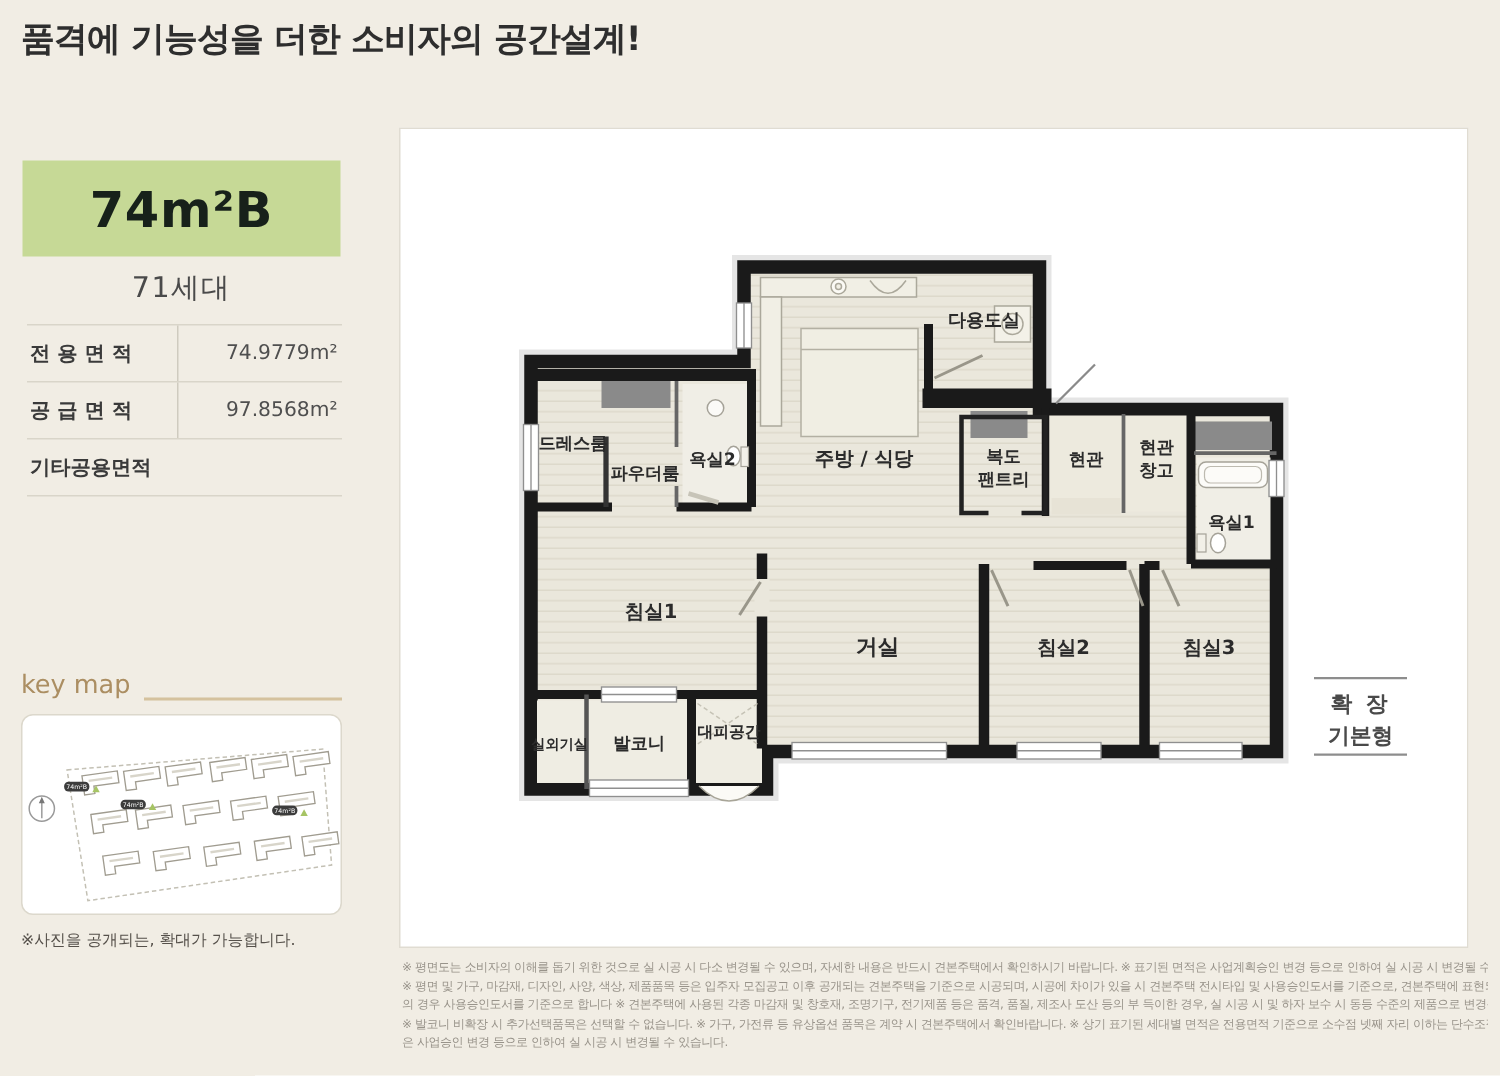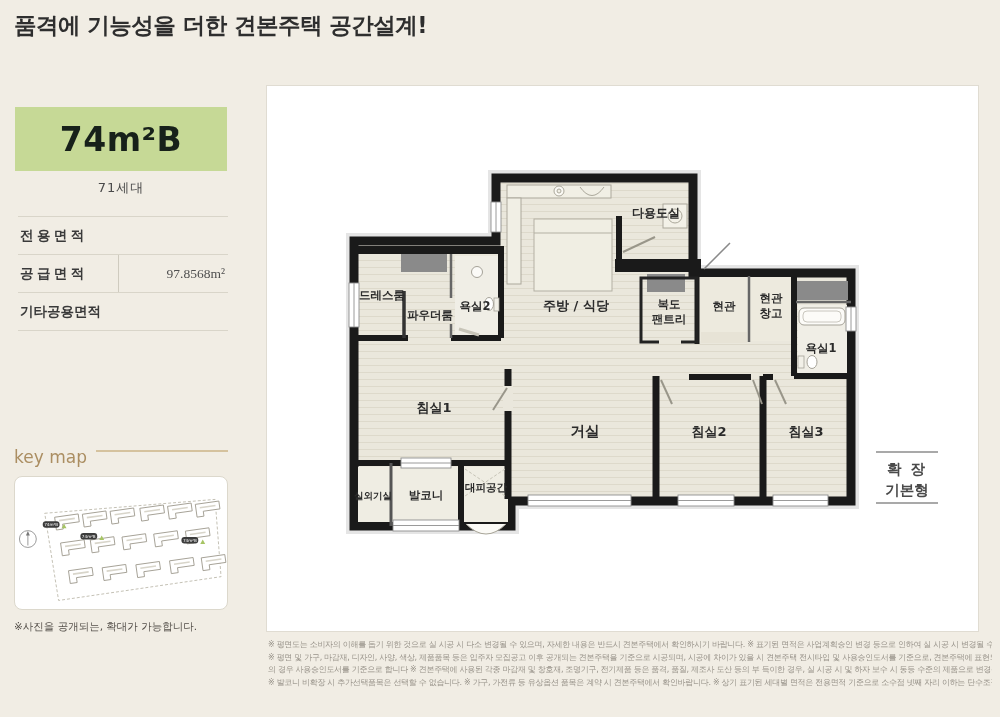--- a/index.html
+++ b/index.html
@@ -7,53 +7,54 @@
     position:relative;width:1000px;height:717px;overflow:hidden;
     background:#f1ede4;font-family:"DejaVu Sans","Liberation Sans",sans-serif;
   }
   .abs{position:absolute;}
   
   .page-title{left:14px;top:10px;font-size:22.5px;font-weight:700;color:#2e2e2e;letter-spacing:-0.5px;}
   
   .unit-badge{left:15px;top:107px;width:212px;height:64px;background:#c6d996;
     display:flex;align-items:center;justify-content:center;
     font-size:33px;font-weight:700;color:#17211a;letter-spacing:0.5px;}
-  .households{left:15px;top:179px;width:212px;text-align:center;font-size:13px;color:#4a4a4a;letter-spacing:1px;}
+  .households{left:15px;top:179px;width:212px;text-align:center;font-size:19px;color:#4a4a4a;letter-spacing:1px;}
   
   .area-table{left:18px;top:216px;width:210px;border-top:1px solid #d9d5c9;}
-  .area-row{display:flex;align-items:center;height:37px;border-bottom:1px solid #d9d5c9;font-family:Liberation Serif, serif;}
+  .area-row{display:flex;align-items:center;height:37px;border-bottom:1px solid #d9d5c9;}
   .area-label{width:98px;font-size:13.5px;font-weight:700;color:#3a3a3a;padding-left:2px;}
   .area-value{flex:1;text-align:right;font-size:13.5px;color:#4f4f4f;padding:0 3px 0 6px;border-left:1px solid #cfcbbf;line-height:37px;}
   
-  .keymap-head{left:14px;top:447px;width:214px;display:flex;align-items:flex-start;}
+  .keymap-head{left:14px;top:447px;width:214px;display:flex;align-items:flex-end;}
   .keymap-title{font-size:17px;color:#ab8e62;}
   .keymap-rule{flex:1;border-top:2px solid #cbb387;margin-left:9px;opacity:.75;margin-top:3px;}
   .keymap-box{left:14px;top:476px;width:212px;height:132px;background:#fff;border:1px solid #dcd8cc;border-radius:8px;cursor:pointer;}
   .keymap-caption{left:14px;top:620px;font-size:10.5px;color:#55504a;}
   
   .plan-panel{left:266px;top:85px;width:711px;height:545px;background:#fff;border:1px solid #e0dcd2;}
   
   .disclaimer{left:268px;top:639px;width:724px;color:#98938a;font-size:8px;line-height:12.6px;letter-spacing:-0.3px;}
   .disclaimer div{white-space:nowrap;overflow:hidden;}
   
   text.rm{fill:#2b2b2b;font-weight:700;text-anchor:middle;font-family:"DejaVu Sans","Liberation Sans",sans-serif;}
   text.variant{fill:#4a4a4a;font-weight:600;text-anchor:middle;font-family:"DejaVu Sans","Liberation Sans",sans-serif;}
   text.badge{fill:#ffffff;text-anchor:middle;font-family:"DejaVu Sans","Liberation Sans",sans-serif;}
 </style>
 </head>
 <body>
 
-<div class="abs page-title">품격에 기능성을 더한 견본주택 공간설계!</div>
+<div class="abs page-title">품격에 기능성을 더한 소비자의 공간설계!</div>
 
 <div class="abs unit-badge">74m²B</div>
 <div class="abs households">71세대</div>
 
 <div class="abs area-table">
   <div class="area-row">
     <span class="area-label">전 용 면 적</span>
+    <span class="area-value">74.9779m²</span>
   </div>
   <div class="area-row">
     <span class="area-label">공 급 면 적</span>
     <span class="area-value">97.8568m²</span>
   </div>
   <div class="area-row">
     <span class="area-label">기타공용면적</span>
   </div>
 </div>
 
@@ -267,13 +268,14 @@
       <text class="variant" x="640" y="409" font-size="14.5">기본형</text>
     </g>
   </svg>
 </div>
 
 <div class="abs disclaimer">
   <div>※ 평면도는 소비자의 이해를 돕기 위한 것으로 실 시공 시 다소 변경될 수 있으며, 자세한 내용은 반드시 견본주택에서 확인하시기 바랍니다. ※ 표기된 면적은 사업계획승인 변경 등으로 인하여 실 시공 시 변경될 수 있습니다.</div>
   <div>※ 평면 및 가구, 마감재, 디자인, 사양, 색상, 제품품목 등은 입주자 모집공고 이후 공개되는 견본주택을 기준으로 시공되며, 시공에 차이가 있을 시 견본주택 전시타입 및 사용승인도서를 기준으로, 견본주택에 표현되지 않은 기타 공용부</div>
   <div>의 경우 사용승인도서를 기준으로 합니다 ※ 견본주택에 사용된 각종 마감재 및 창호재, 조명기구, 전기제품 등은 품격, 품질, 제조사 도산 등의 부 득이한 경우, 실 시공 시 및 하자 보수 시 동등 수준의 제품으로 변경될 수 있습니다.</div>
   <div>※ 발코니 비확장 시 추가선택품목은 선택할 수 없습니다. ※ 가구, 가전류 등 유상옵션 품목은 계약 시 견본주택에서 확인바랍니다. ※ 상기 표기된 세대별 면적은 전용면적 기준으로 소수점 넷째 자리 이하는 단수조정되었으며, 면적</div>
+  <div>은 사업승인 변경 등으로 인하여 실 시공 시 변경될 수 있습니다.</div>
 </div>
 
 </body></html>

